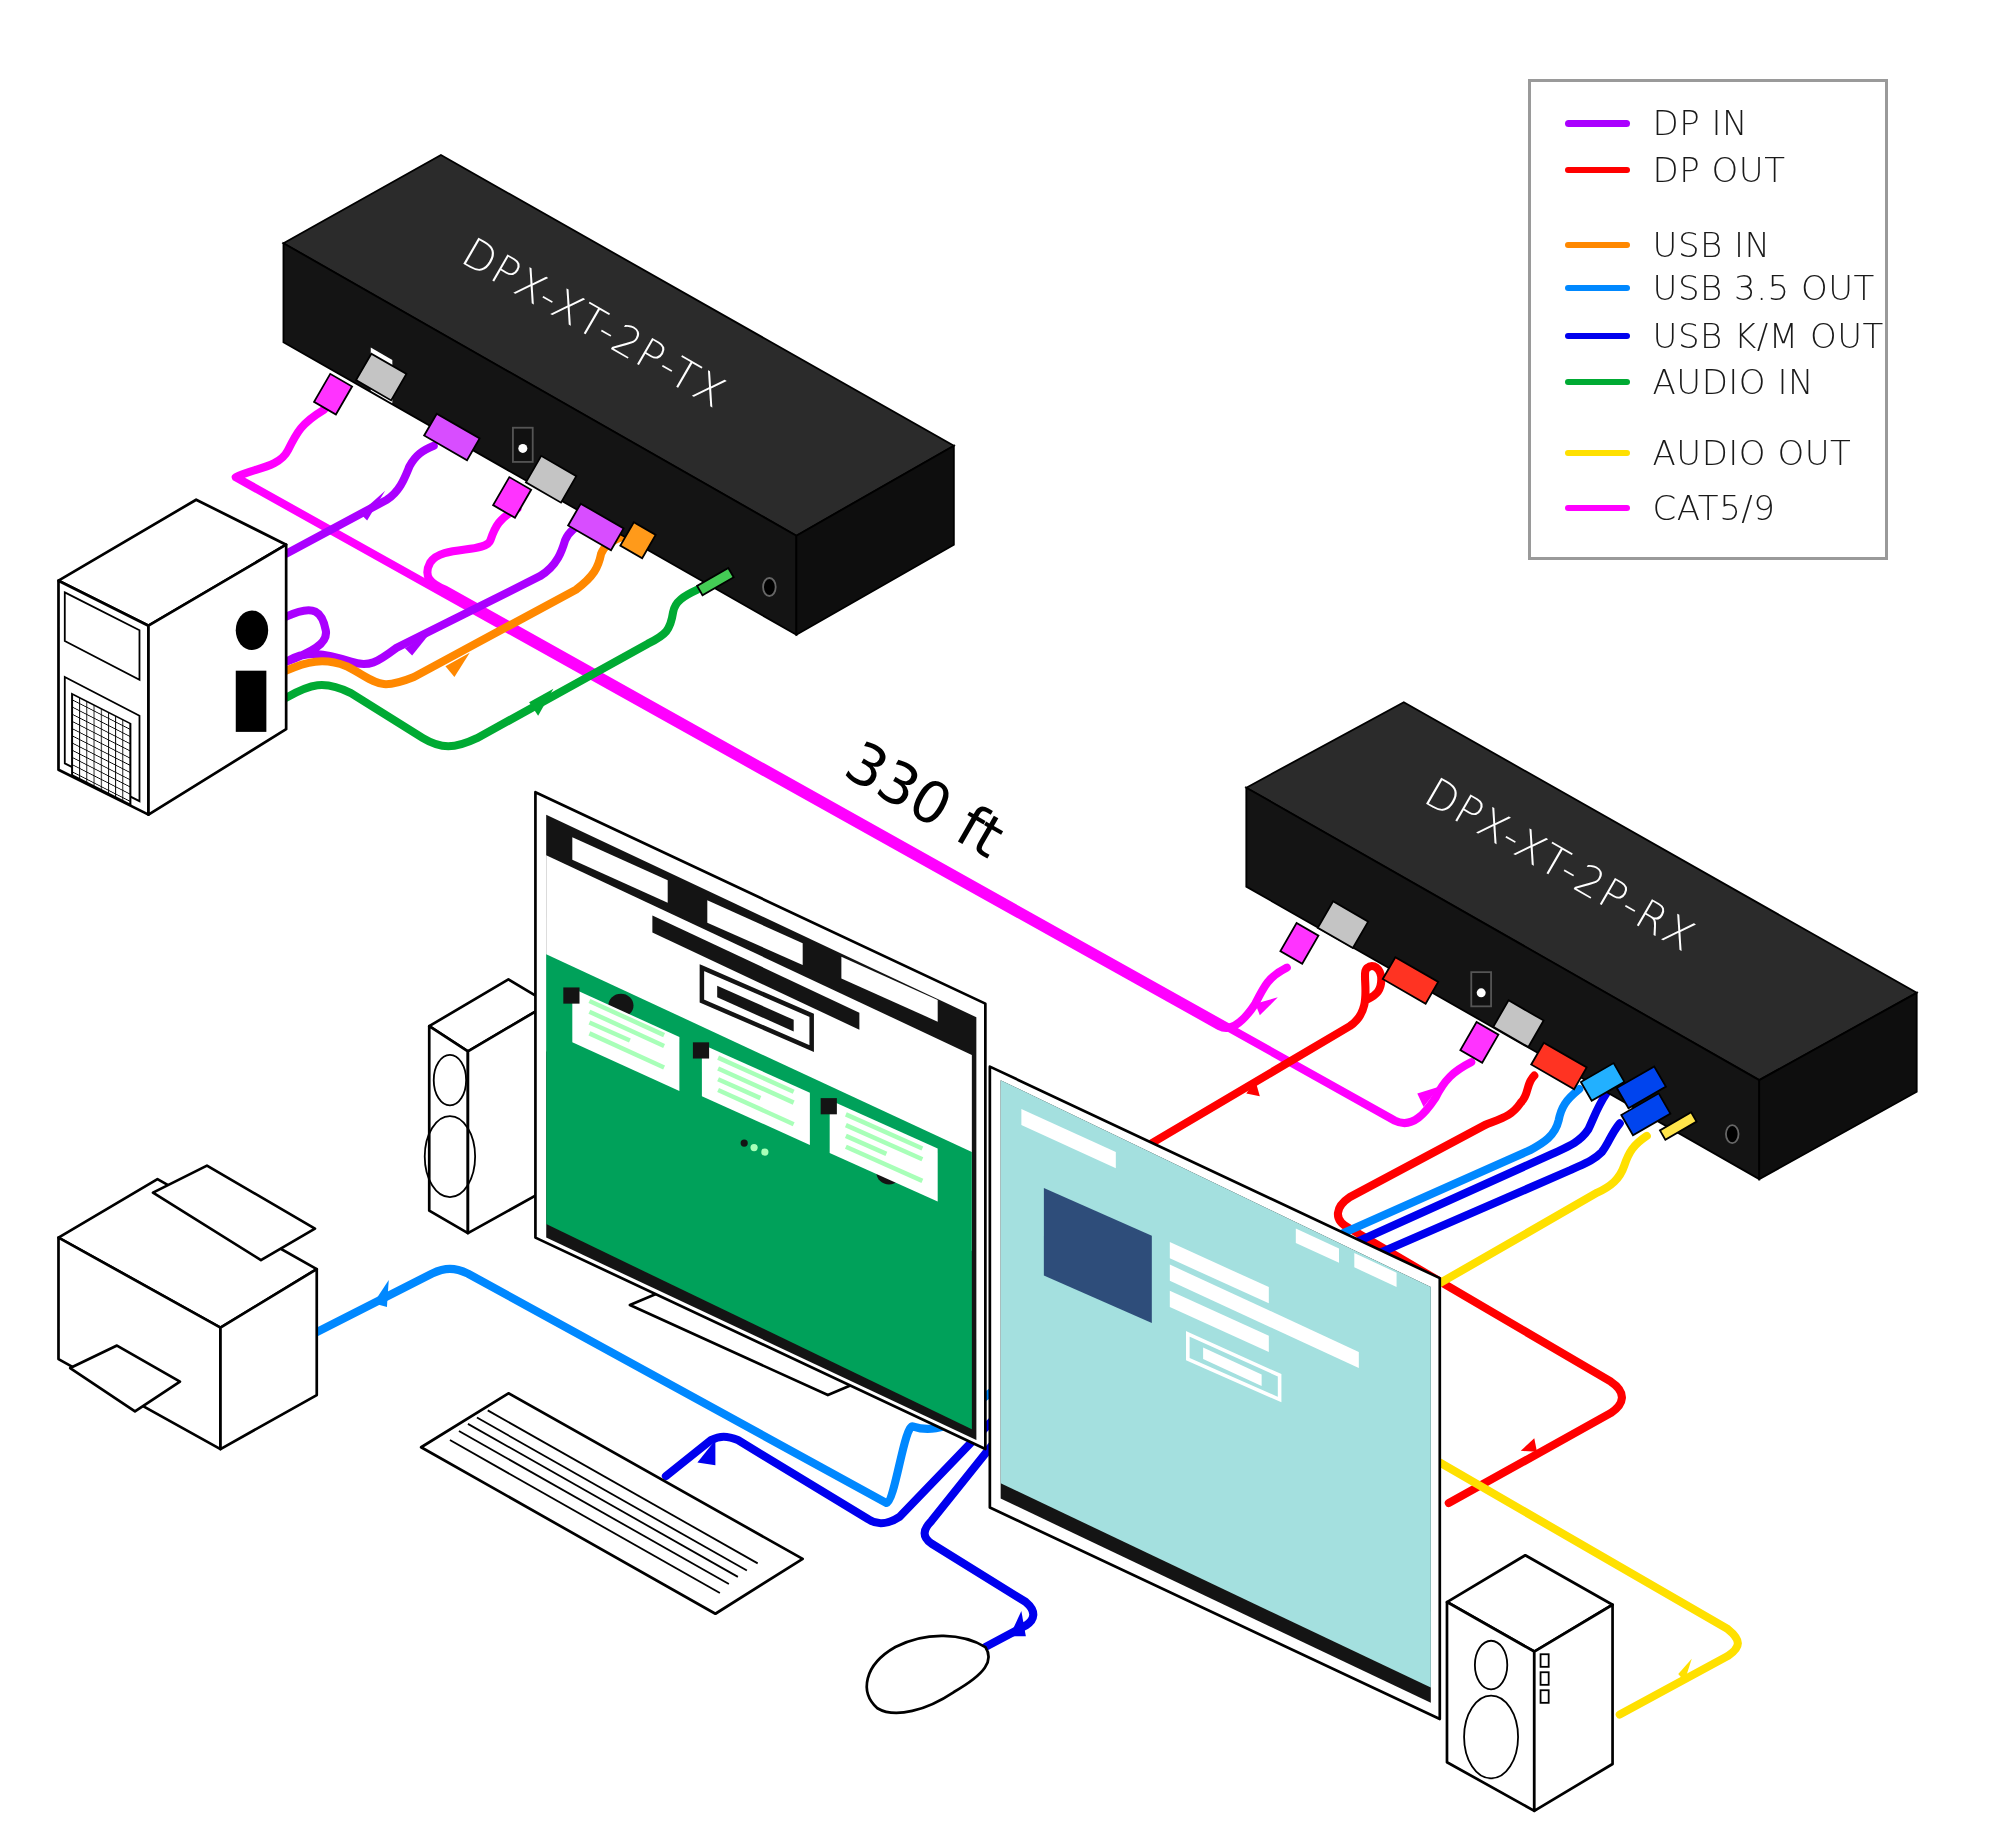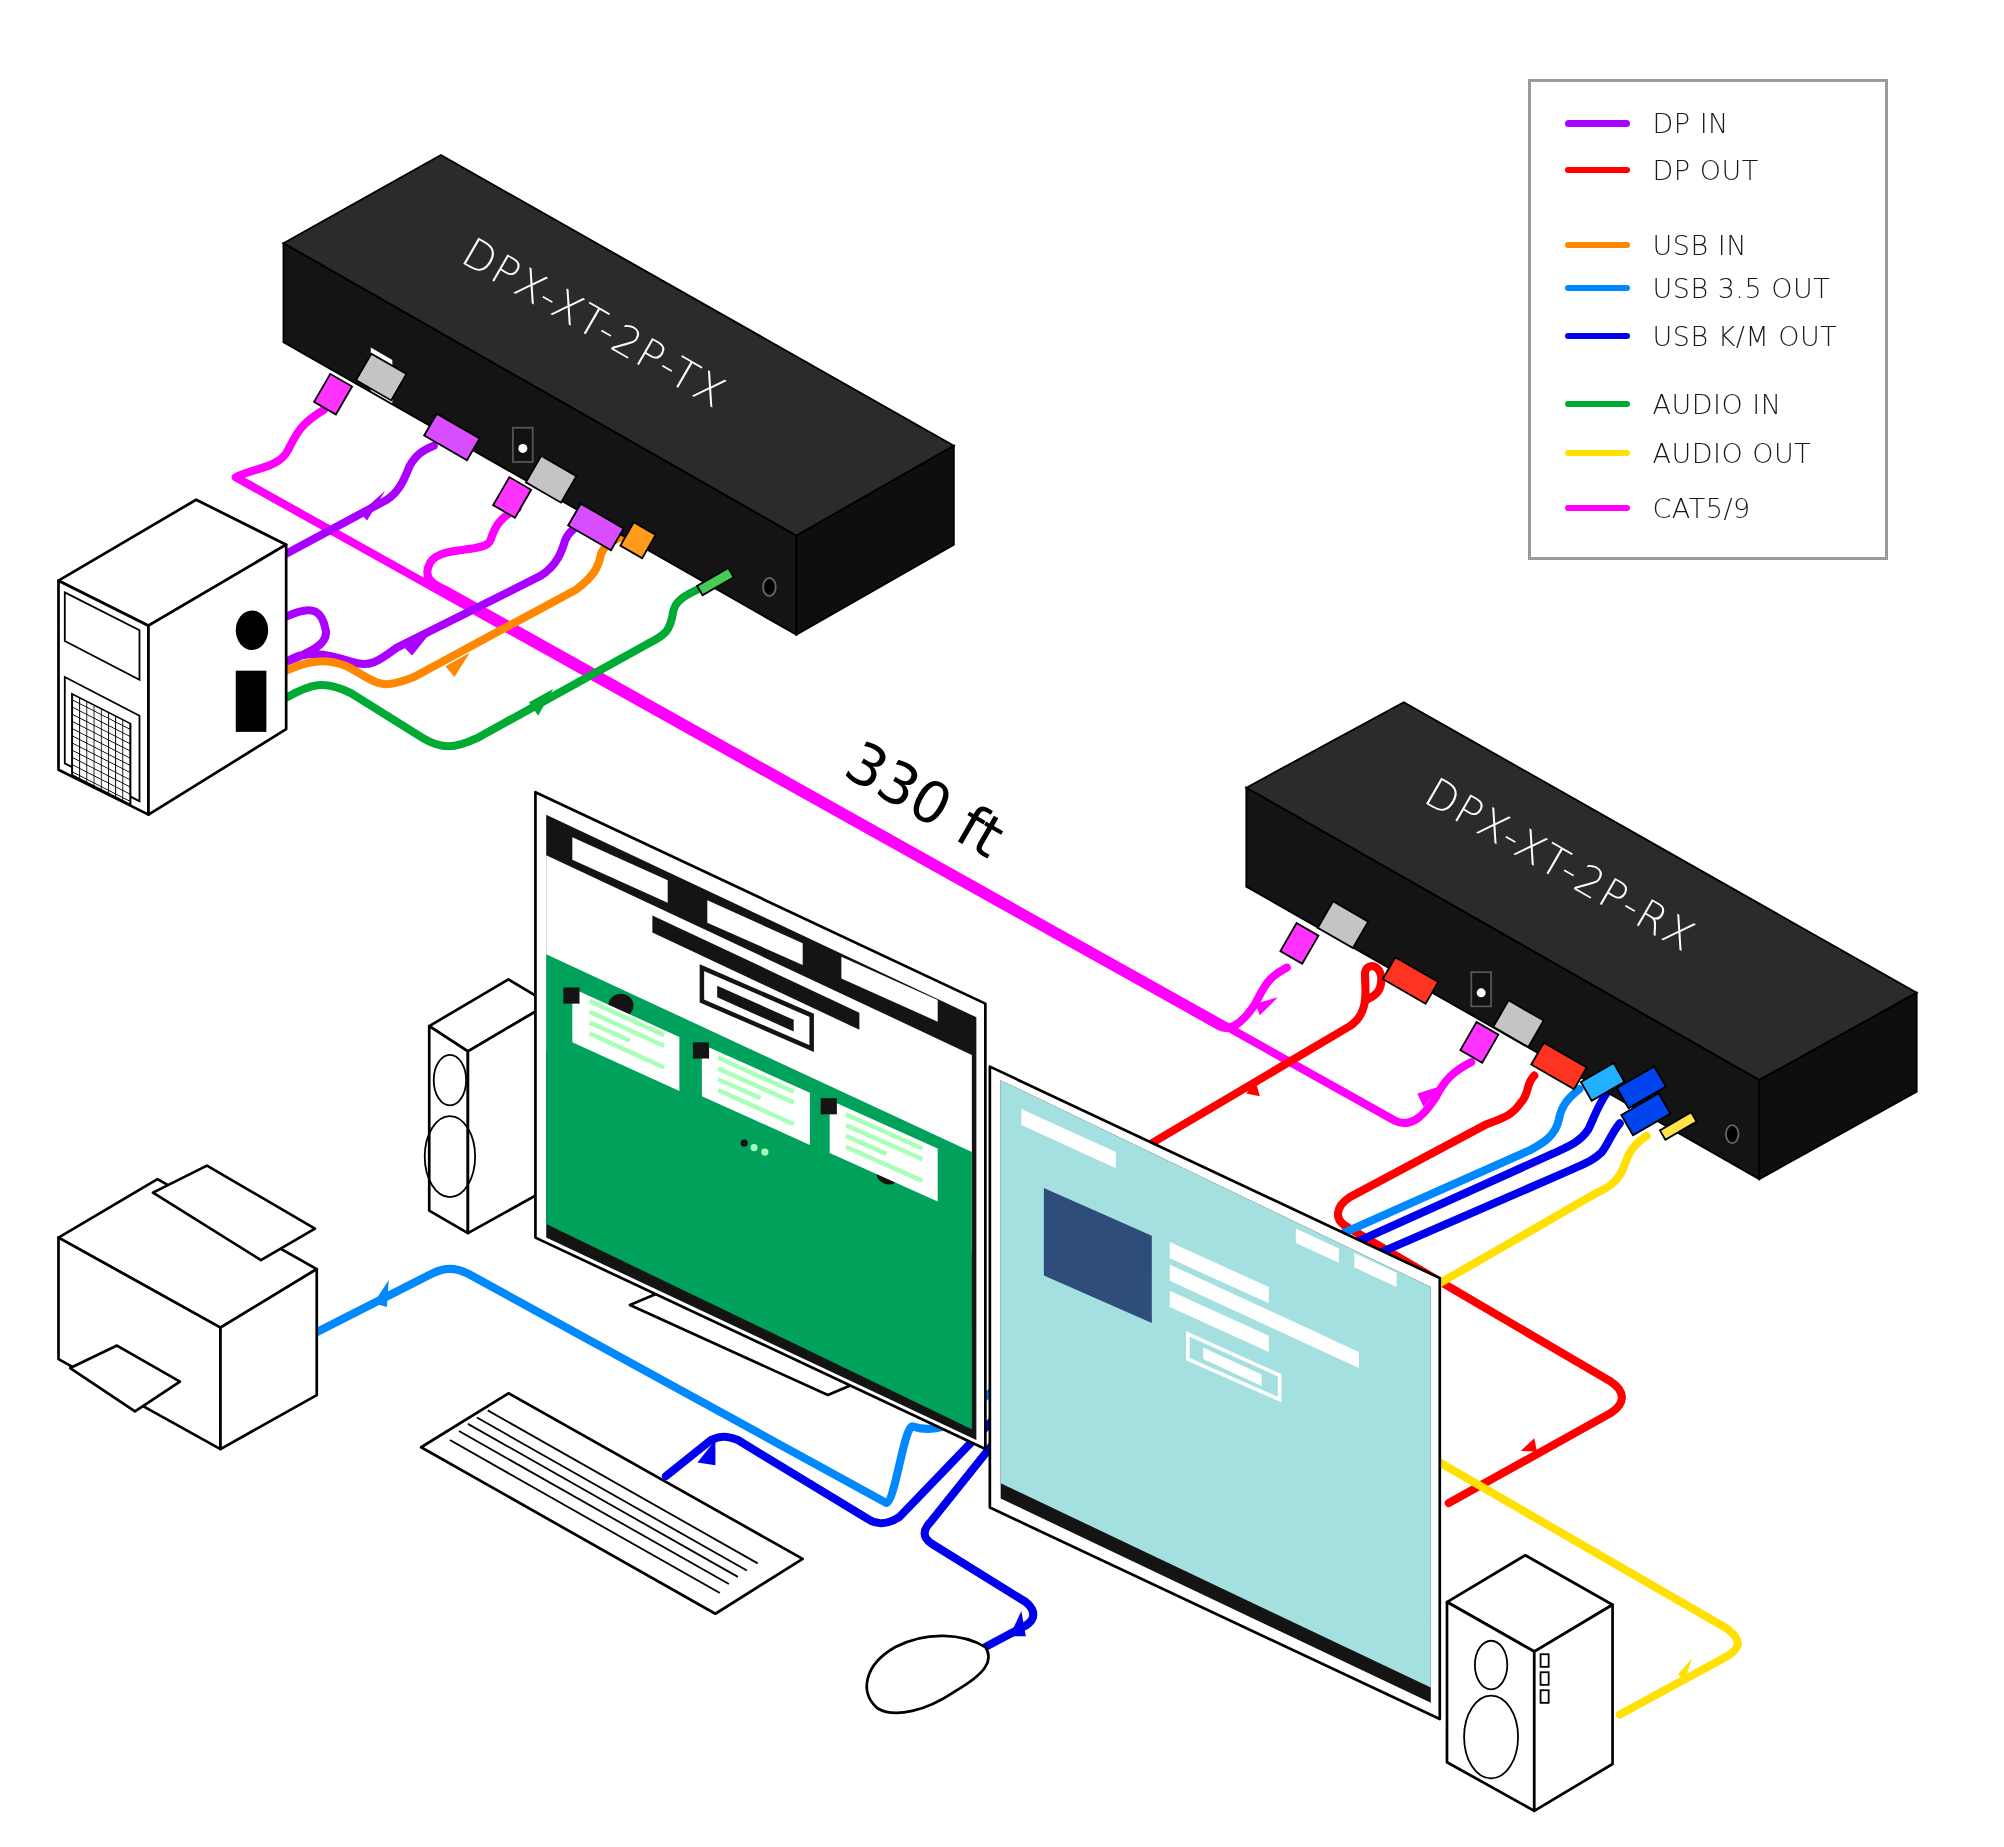--- a/index.html
+++ b/index.html
@@ -10,21 +10,21 @@
   .cable { fill:none; stroke-width:9; stroke-linecap:round; stroke-linejoin:round; }
   .arrowhead { stroke:none; }
   .box-top { fill:#2b2b2b; stroke:#000; stroke-width:2; }
   .box-front { fill:#141414; stroke:#000; stroke-width:2; }
   .box-side { fill:#0e0e0e; stroke:#000; stroke-width:2; }
   .model-label { fill:#fff; font-size:46px; font-family:"DejaVu Sans", sans-serif; letter-spacing:2px; font-weight:300; }
   .dist-label { fill:#000; font-size:64px; font-family:"DejaVu Sans", sans-serif; }
   .legend-box { position:absolute; left:1528px; top:79px; width:360px; height:481px; border:3.6px solid #9a9a9a; background:#fff; box-sizing:border-box; }
   .legend-row { position:absolute; left:34px; height:36px; display:flex; align-items:center; }
   .legend-swatch { width:65px; height:6.3px; border-radius:3.6px; margin-right:22.5px; }
-  .legend-label { font-family:"DejaVu Sans", sans-serif; font-size:27px; color:#1a1a1a; font-weight:300; letter-spacing:0.5px; }
+  .legend-label { font-family:"DejaVu Sans", sans-serif; font-size:34px; color:#1a1a1a; font-weight:300; letter-spacing:0.5px; }
 </style>
 </head>
 <body>
 
 <svg id="diagram" viewBox="0 0 2227 2053" xmlns="http://www.w3.org/2000/svg">
 
   <g>
 
     <path class="cable" d="M360,455 C335,470 330,480 320,500 C310,520 280,520 262,530 L1355,1140 C1370,1148 1385,1130 1395,1115 C1405,1095 1410,1085 1430,1075" stroke="#ff00ff"></path>
     <path class="cable" d="M575,565 C555,575 550,585 545,600 C540,615 490,605 478,625 C470,640 478,648 495,655 L1550,1245 C1570,1255 1585,1235 1595,1220 C1605,1200 1615,1190 1635,1180" stroke="#ff00ff"></path>
@@ -235,21 +235,21 @@
     <span class="legend-label">USB IN</span>
   </div>
   <div class="legend-row" style="top:188px">
     <span class="legend-swatch" style="background: rgb(0, 136, 255);"></span>
     <span class="legend-label">USB 3.5 OUT</span>
   </div>
   <div class="legend-row" style="top:236px">
     <span class="legend-swatch" style="background: rgb(0, 0, 238);"></span>
     <span class="legend-label">USB K/M OUT</span>
   </div>
-  <div class="legend-row" style="top:304px">
+  <div class="legend-row" style="top:282px">
     <span class="legend-swatch" style="background: rgb(0, 170, 51);"></span>
     <span class="legend-label">AUDIO IN</span>
   </div>
   <div class="legend-row" style="top:353px">
     <span class="legend-swatch" style="background: rgb(255, 224, 0);"></span>
     <span class="legend-label">AUDIO OUT</span>
   </div>
   <div class="legend-row" style="top:408px">
     <span class="legend-swatch" style="background: rgb(255, 0, 255);"></span>
     <span class="legend-label">CAT5/9</span>

